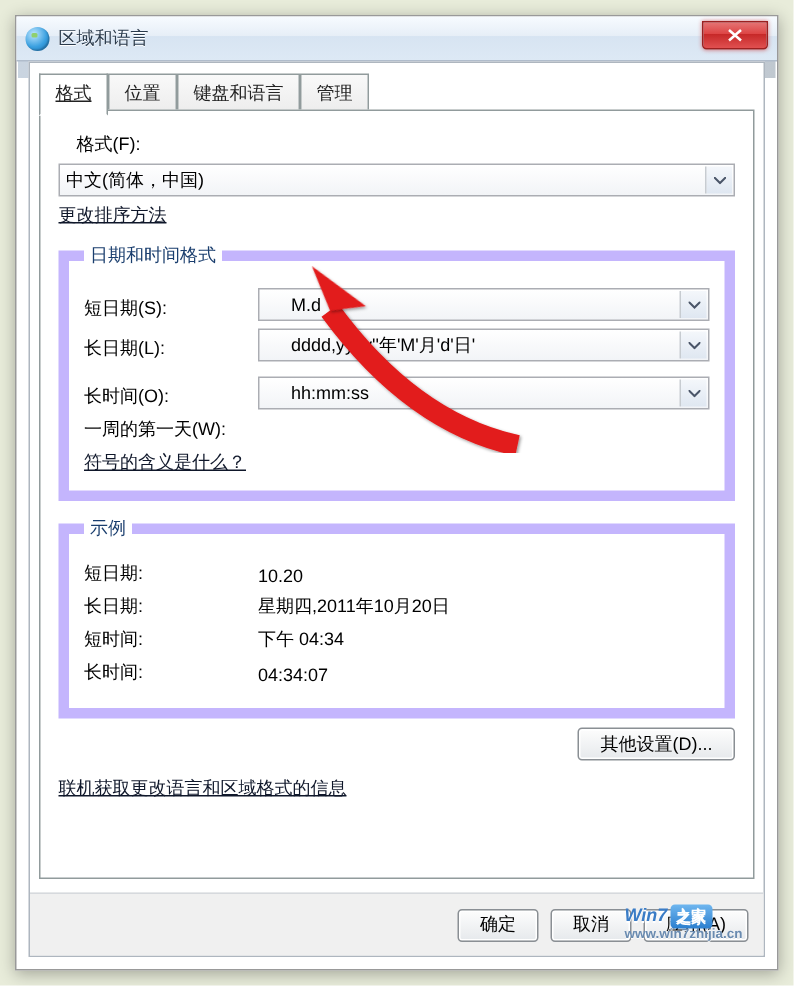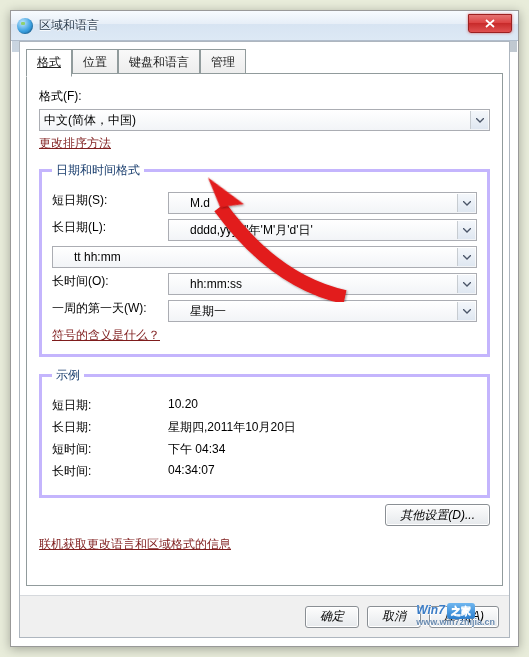--- a/index.html
+++ b/index.html
@@ -9,32 +9,32 @@
   .titlebar { position:relative; height: 30px; background: linear-gradient(to bottom, #f7fbff 0%, #e6eef7 45%, #d7e4f2 46%, #dde9f5 100%); border-bottom: 1px solid #b0bccb; display:flex; align-items:center; padding: 0 6px; }
   .titlebar .globe { width:16px; height:16px; border-radius:50%; background: radial-gradient(circle at 35% 30%, #bfe6ff 0%, #3aa0e0 55%, #1a6fb0 100%); margin-right:6px; box-shadow: inset -1px -1px 1px rgba(0,0,0,.2); position:relative;}
   .titlebar .globe::after{content:"";position:absolute;left:4px;top:4px;width:4px;height:3px;background:#8fd070;border-radius:1px;}
   .titlebar .title { color:#2b3b4c; text-shadow: 0 1px 0 #fff; }
   .close-btn { margin-left:auto; width:44px; height:19px; border-radius:0 0 3px 3px; background: linear-gradient(to bottom, #e57373 0%, #d44 45%, #c62828 46%, #e05050 100%); border:1px solid #9c2020; color:#fff; display:flex; align-items:center; justify-content:center; font-weight:bold; font-size:11px; font-family:Arial; margin-top:-5px; box-shadow: 0 0 3px rgba(200,30,30,.6);}
   .dialog-body { position:absolute; top:30px; left:8px; right:8px; bottom:8px; background:#fff; border:1px solid #aeb6bf; }
   .tabstrip { position:relative; height:25px; margin:6px 6px 0 6px; }
   .tab { display:inline-block; padding:4px 10px 5px; border:1px solid #919b9c; background:linear-gradient(#f9f9f9,#ececec); border-bottom:1px solid #919b9c; position:relative; top:1px; color:#222; }
   .tab.active { background:#fff; border-bottom:1px solid #fff; z-index:2;text-decoration:underline; }
   .tab-panel { border:1px solid #919b9c; margin:0 6px 6px 6px; padding:12px 12px 8px 12px; height:calc(100% - 82px); background:#fff;}
-  .section-label { margin: 2px 0 4px 0; }
+  .section-label { margin: 2px 0 4px 12px; }
   .combo { width:100%; height:22px; border:1px solid #abadb3; background:linear-gradient(#fff,#f2f4f7); display:flex; align-items:center; padding:0 4px; position:relative;}
   .combo .arrow { position:absolute; right:1px; top:1px; bottom:1px; width:18px; background:linear-gradient(#f4f7fb,#dfe7f1); border-left:1px solid #c7ccd1; display:flex; align-items:center; justify-content:center;}
   .combo .arrow svg{display:block}
-  .link { color:#7f1d1d; text-decoration:underline; cursor:pointer; }
-  fieldset { border:3px solid #c4b5fd; margin:10px 0 0 0; padding:8px 10px 10px 10px; }
+  .link { color:#0f172a; text-decoration:underline; cursor:pointer; }
+  fieldset { border:7px solid #c4b5fd; margin:10px 0 0 0; padding:8px 10px 10px 10px; }
   legend { padding:0 4px; color:#1a3e6e; }
-  .row { display:flex; align-items:flex-start; margin:5px 0; }
+  .row { display:flex; align-items:flex-end; margin:5px 0; }
   .row .lbl { width:116px; }
   .row .combo { flex:1;padding-left:21px; }
   .row .val { flex:1; }
-  .btn { height:22px; padding:0 14px; border:1px solid #8a8f94; background:linear-gradient(#fdfdfd,#e6e9ec); border-radius:3px; display:inline-flex; align-items:center; box-shadow: 0 0 0 1px #fff inset; font-style: italic; }
+  .btn { height:22px; padding:0 14px; border:1px solid #8a8f94; background:linear-gradient(#fdfdfd,#e6e9ec); border-radius:3px; display:inline-flex; align-items:center; box-shadow: 0 0 0 1px #fff inset; }
   .footer-bar { position:absolute; left:0; right:0; bottom:0; height:42px; background:#f0f0f0; border-top:1px solid #d6d9dd; display:flex; align-items:center; justify-content:flex-end; gap:8px; padding:0 10px;}
   .right-area { text-align:right; margin-top:6px; }
   .arrow-overlay { position:absolute; pointer-events:none; z-index:50; left:138px; top:88px; }
   .watermark { position:absolute; right:14px; bottom:10px; font-style:italic; font-weight:bold; color:#3a7cc6; text-shadow:0 1px 0 #fff;}
   .watermark .sub{font-size:9px;font-style:normal;font-weight:bold;color:#6a8bb0;display:block;margin-top:-2px;}
   .watermark .badge{display:inline-block;background:linear-gradient(#6fb6ef,#2b7fcf);color:#fff;border-radius:3px;padding:1px 4px;font-size:10px;margin-left:2px;font-style:normal;}
 </style>
 </head>
 <body>
 
@@ -85,50 +85,34 @@
           <div class="combo">
               <span>dddd,yyyy''年'M'月'd'日'</span>
               <span class="arrow">
                 <svg width="8" height="5">
                   <path d="M0 0 L4 4 L8 0" fill="none" stroke="#4a5568" stroke-width="1.3"></path>
                 </svg>
               </span>
             </div>
         </div>
         <div class="row">
-          <div class="combo">
-              <span>tt hh:mm</span>
-              <span class="arrow">
-                <svg width="8" height="5">
-                  <path d="M0 0 L4 4 L8 0" fill="none" stroke="#4a5568" stroke-width="1.3"></path>
-                </svg>
-              </span>
-            </div>
         </div>
         <div class="row">
           <div class="lbl">长时间(O):</div>
           <div class="combo">
               <span>hh:mm:ss</span>
               <span class="arrow">
                 <svg width="8" height="5">
                   <path d="M0 0 L4 4 L8 0" fill="none" stroke="#4a5568" stroke-width="1.3"></path>
                 </svg>
               </span>
             </div>
         </div>
         <div class="row">
           <div class="lbl">一周的第一天(W):</div>
-          <div class="combo">
-              <span>星期一</span>
-              <span class="arrow">
-                <svg width="8" height="5">
-                  <path d="M0 0 L4 4 L8 0" fill="none" stroke="#4a5568" stroke-width="1.3"></path>
-                </svg>
-              </span>
-            </div>
         </div>
         <div style="margin-top:4px;"><span class="link">符号的含义是什么？</span></div>
       </fieldset>
 
       <fieldset>
         <legend>示例</legend>
         <div class="row">
             <div class="lbl">短日期:</div>
             <div class="val">10.20</div>
           </div>

